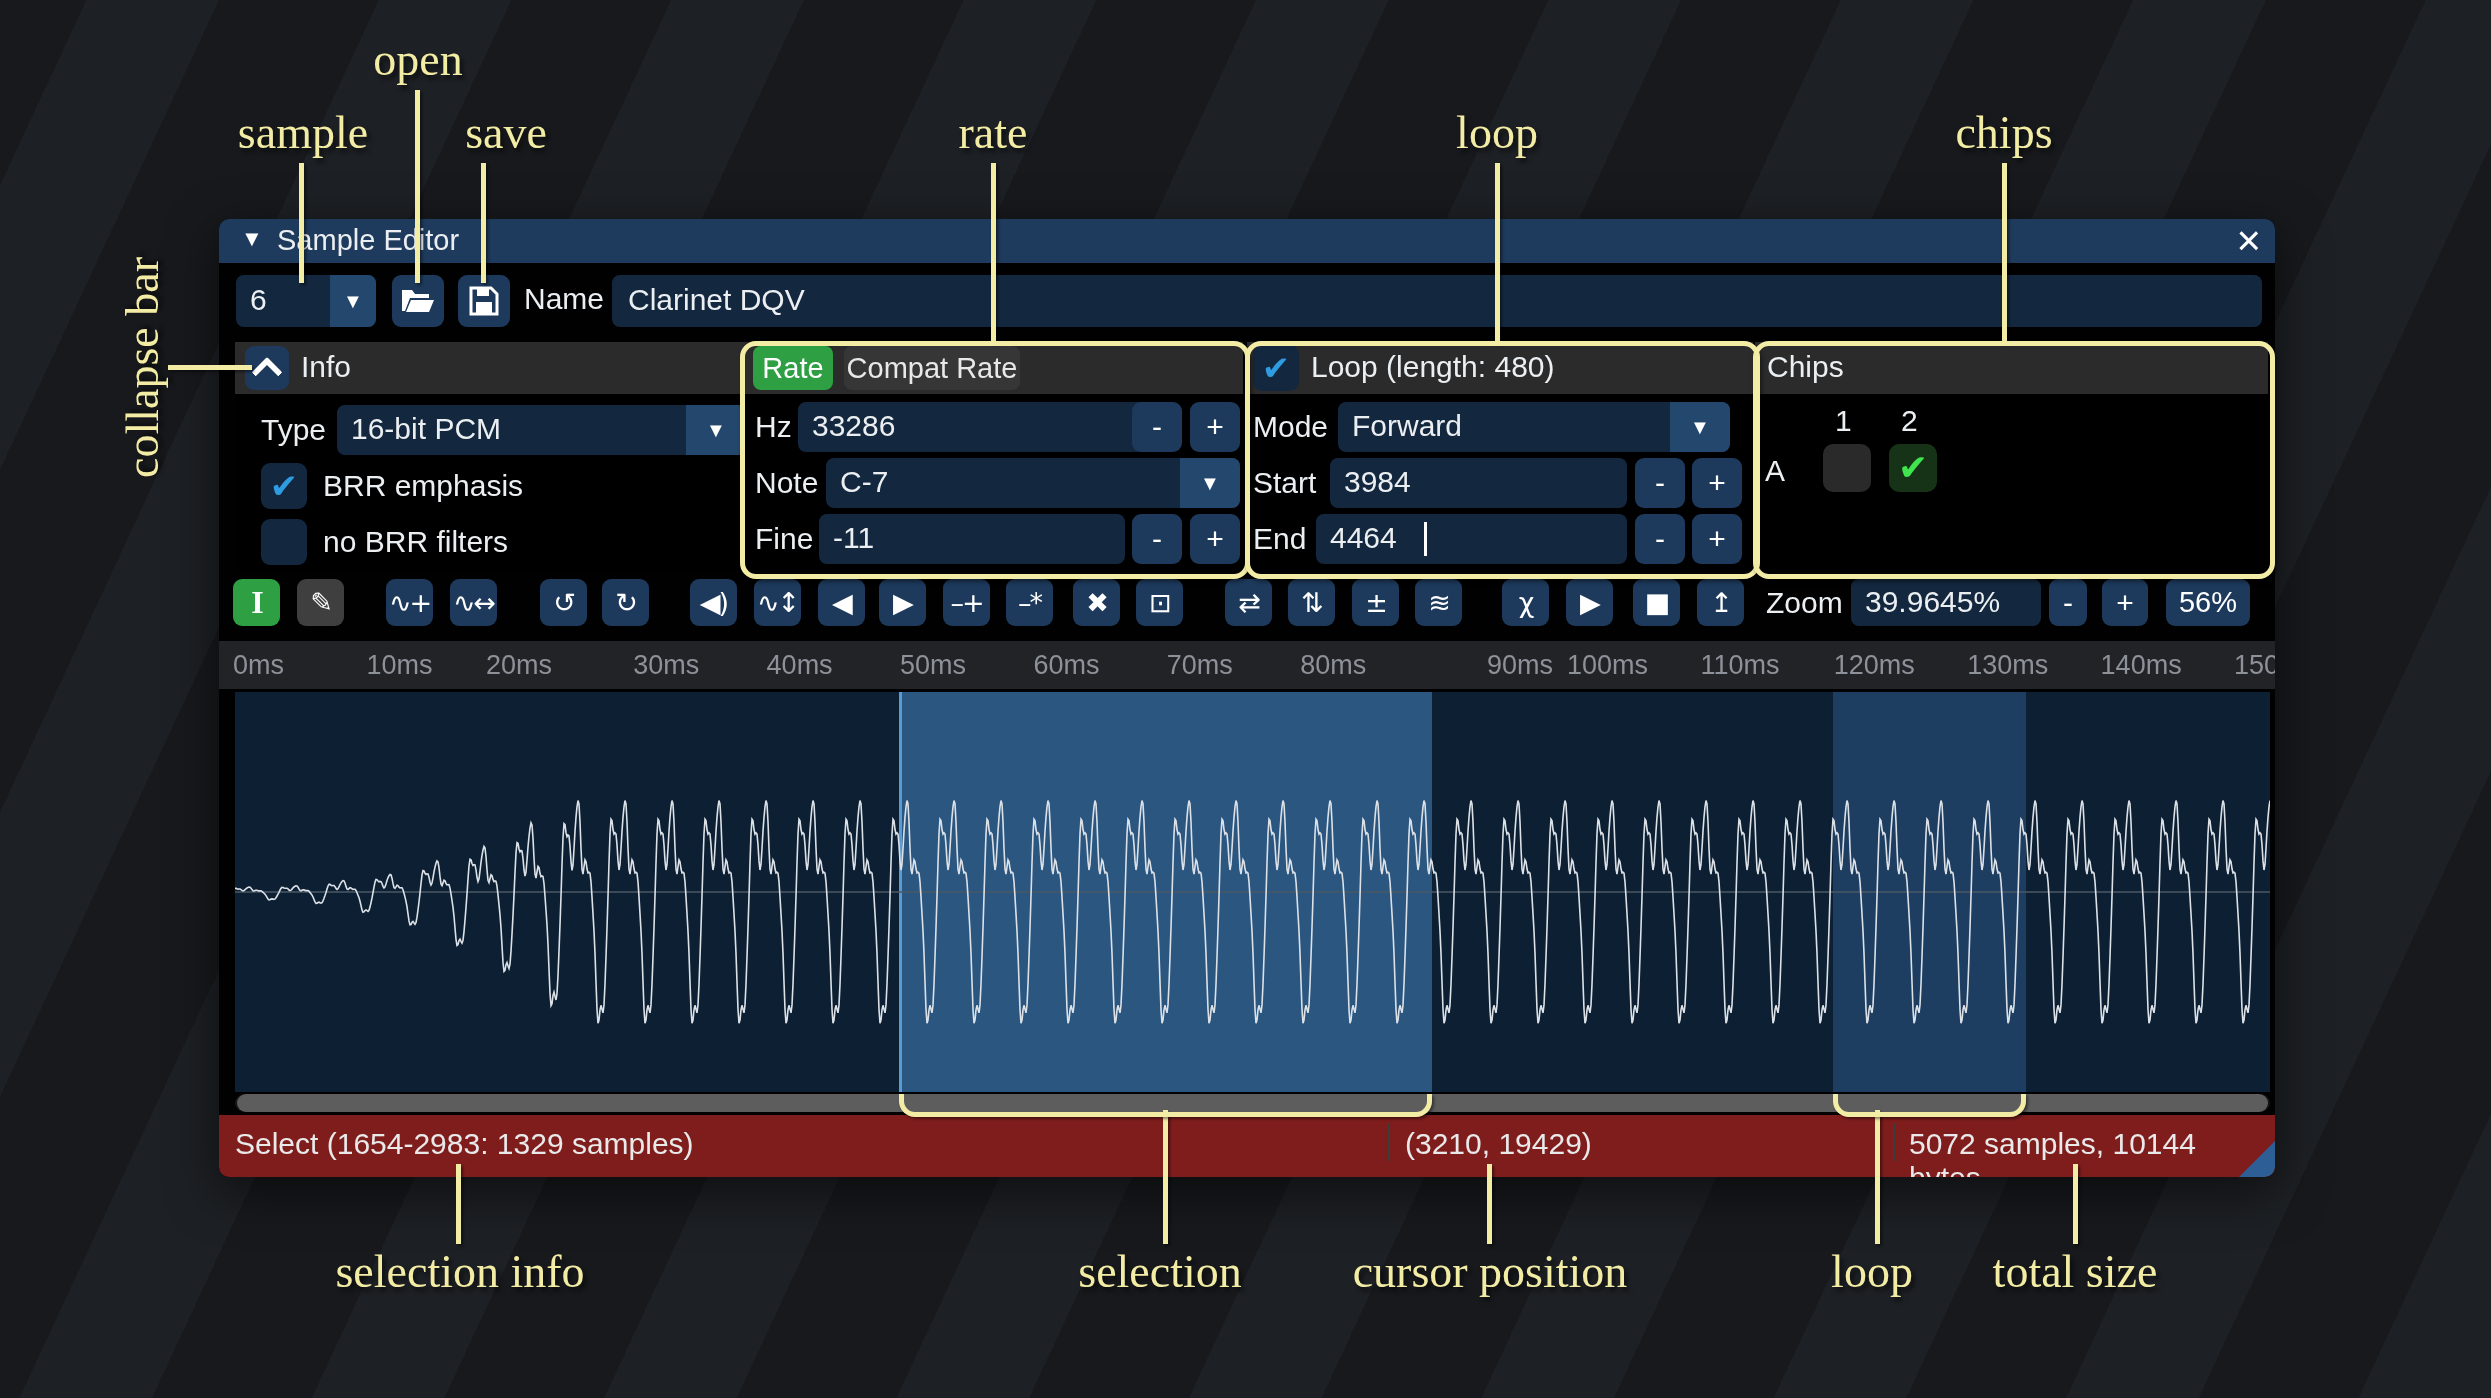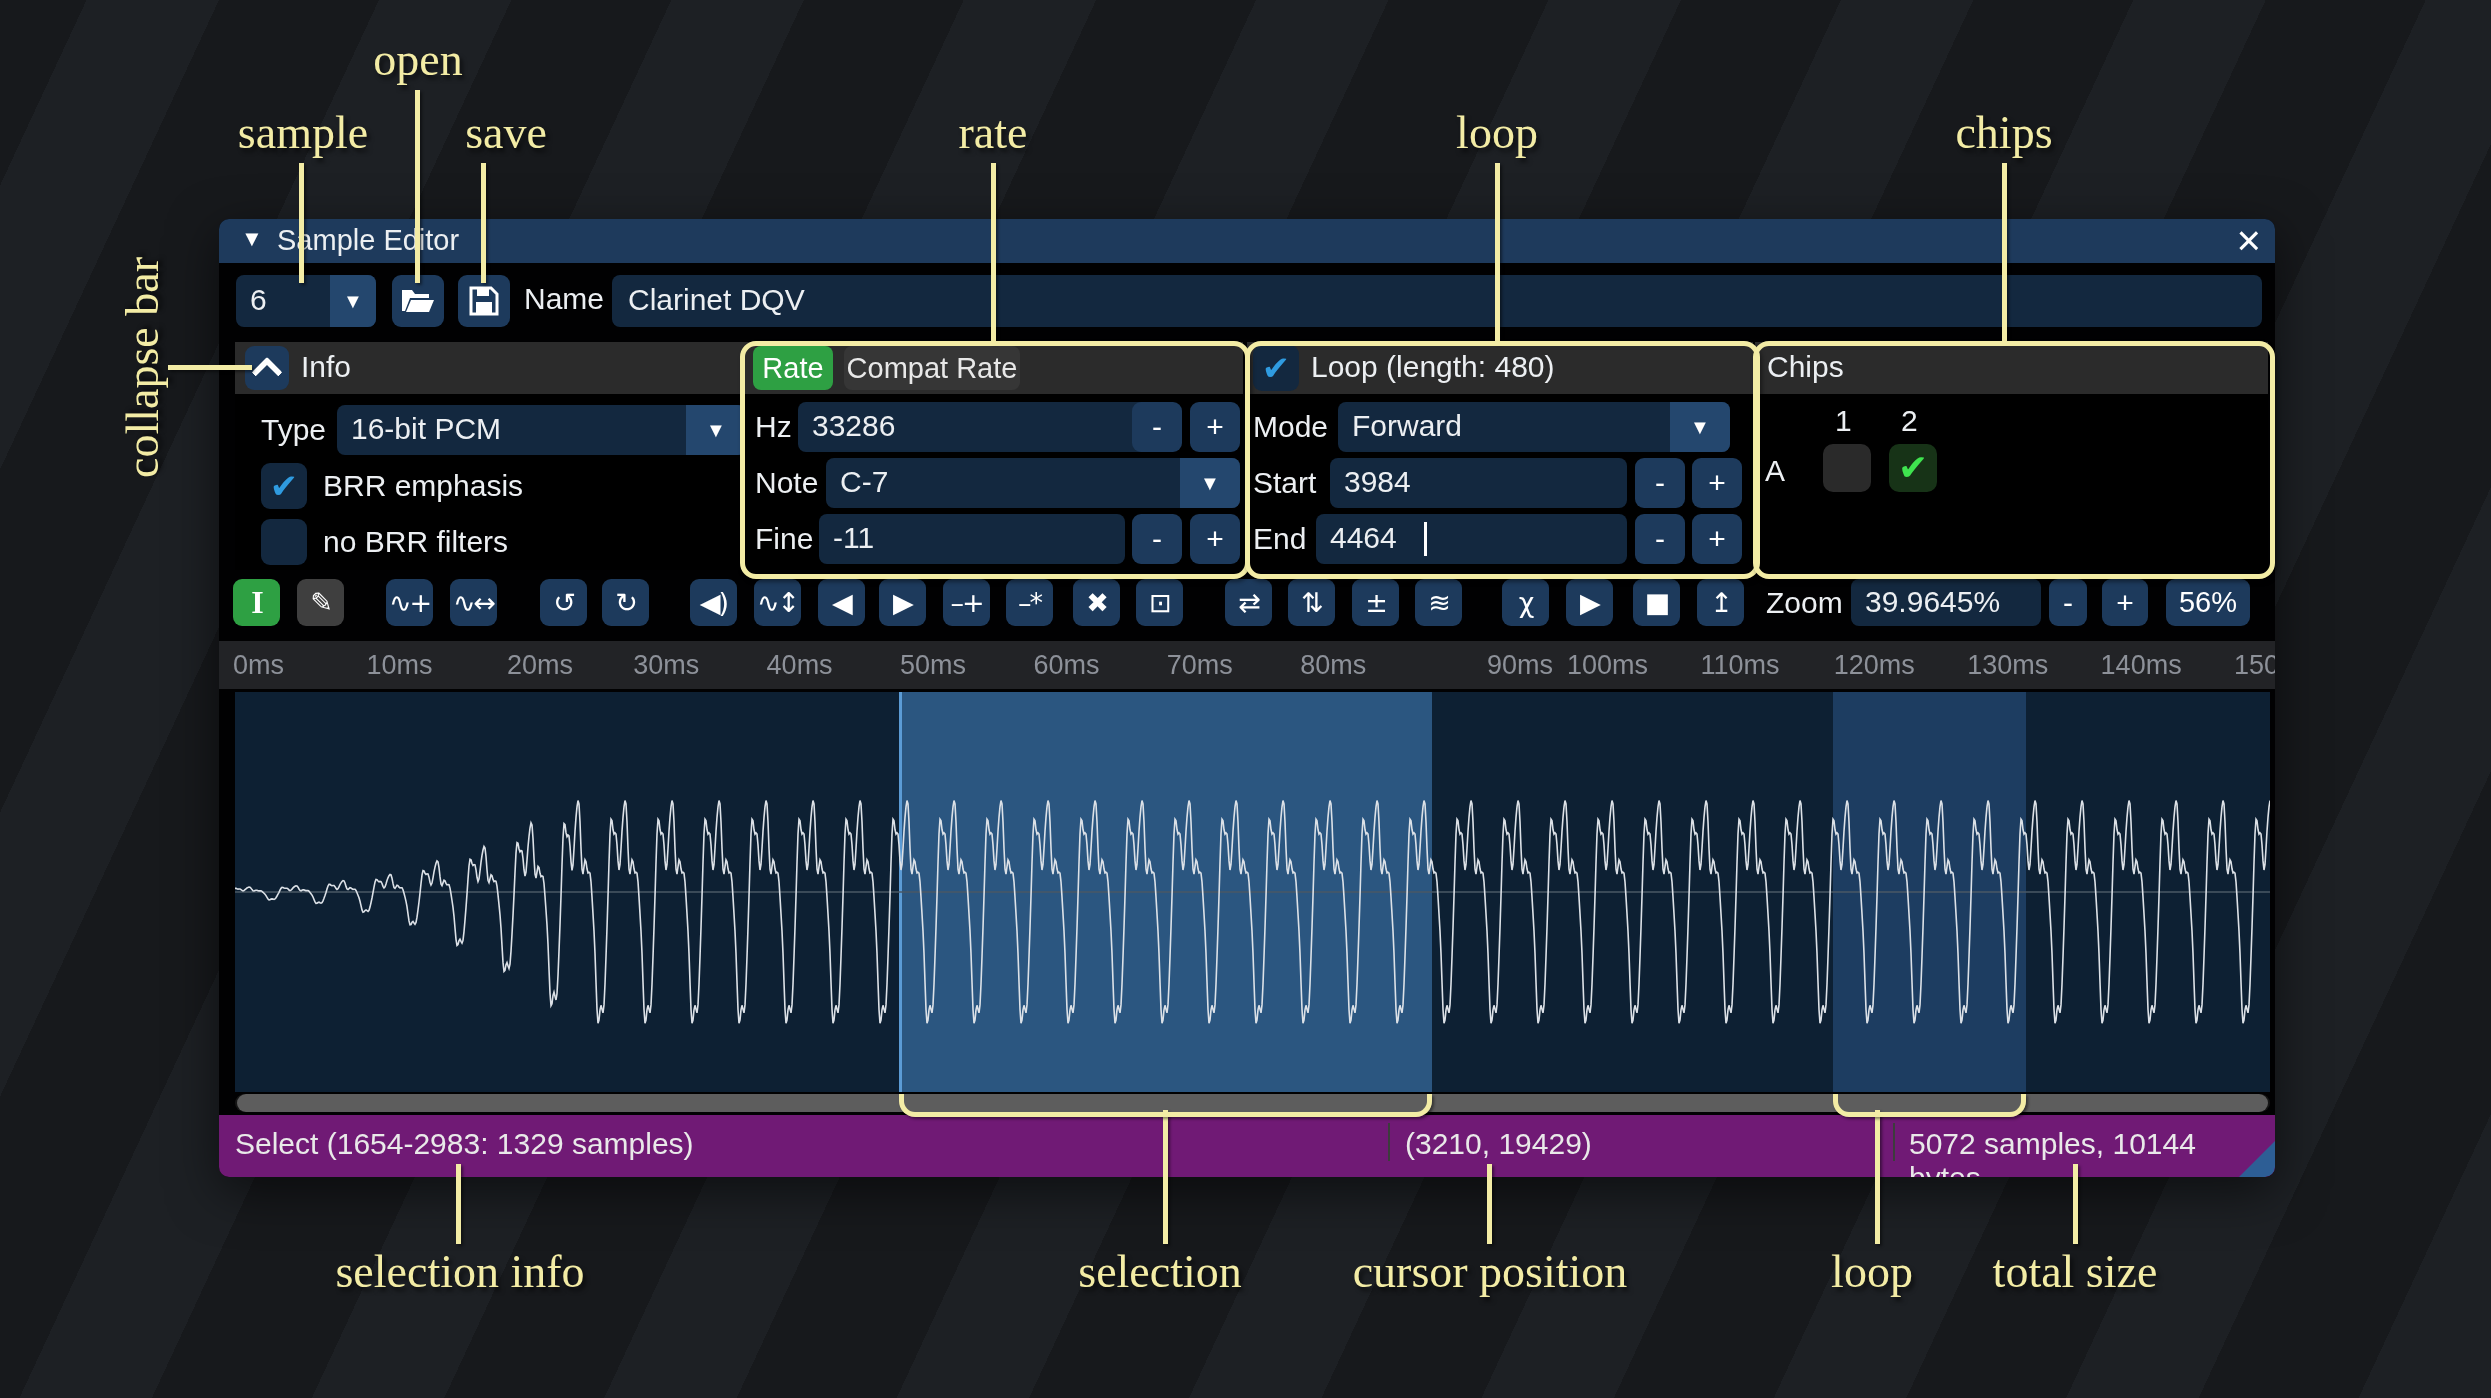--- a/index.html
+++ b/index.html
@@ -63,21 +63,21 @@
   #ruler{position:absolute;left:0px;top:422px;width:2056px;height:48px;background:#222326;overflow:hidden;}
   .tick{position:absolute;top:9px;color:#8d9199;font-size:27px;white-space:nowrap;}
   #wave{position:absolute;left:16px;top:473px;width:2035px;height:400px;background:#0d2033;overflow:hidden;}
   #selregion{position:absolute;top:0;bottom:0;background:#2b5680;}
   #selregion .edge{position:absolute;left:0;top:0;bottom:0;width:3px;background:#5b9bd5;}
   #loopregion{position:absolute;top:0;bottom:0;background:#1d3d61;}
   #wavesvg{position:absolute;left:0;top:0;}
   
   #scrolltrack{position:absolute;left:16px;top:875px;width:2035px;height:18px;background:#151515;border-radius:9px;}
   #scrollthumb{position:absolute;left:2px;top:0px;width:2031px;height:18px;background:#5d5d5d;border-radius:9px;}
-  #statusbar{position:absolute;left:0;right:0;top:896px;bottom:0;background:#701a75;border-radius:0 0 10px 10px;color:#e9e9e9;font-size:30px;overflow:hidden;}
+  #statusbar{position:absolute;left:0;right:0;top:896px;bottom:0;background:#7f1d1d;border-radius:0 0 10px 10px;color:#e9e9e9;font-size:30px;overflow:hidden;}
   #statusbar .sep{position:absolute;top:8px;width:2px;height:38px;background:#3c3c3c;}
   #grip{position:absolute;right:0;bottom:0;width:0;height:0;border-left:36px solid transparent;border-bottom:36px solid #2d5e95;border-radius:0 0 10px 0;}
   
   .ann{position:absolute;color:#f3eca5;font-family:"Liberation Serif","DejaVu Serif",serif;font-size:46px;
     text-align:center;z-index:6;text-shadow:3px 4px 4px rgba(0,0,0,.55);white-space:nowrap;}
   .aline{position:absolute;background:#f3eca5;z-index:5;box-shadow:2px 2px 3px rgba(0,0,0,.45);}
   .outline{position:absolute;border:5px solid #f3eca5;border-radius:16px;z-index:5;pointer-events:none;
     box-shadow:2px 3px 4px rgba(0,0,0,.4);}
   .bracket{position:absolute;height:18px;border-left:5px solid #f3eca5;border-right:5px solid #f3eca5;
     border-bottom:5px solid #f3eca5;border-radius:0 0 16px 16px;z-index:6;box-shadow:2px 2px 3px rgba(0,0,0,.45);}
@@ -278,21 +278,21 @@
     <div id="zoomplus" class="sqbtn">
         <span>+</span>
       </div>
     <div id="zoom100" class="sqbtn">
         <span>56%</span>
       </div>
 
     <div id="ruler">
         <span class="tick" style="left: 14px;">0ms</span>
         <span class="tick" style="left: 147.4px;">10ms</span>
-        <span class="tick" style="left: 288px;">20ms</span>
+        <span class="tick" style="left: 267px;">20ms</span>
         <span class="tick" style="left: 414.2px;">30ms</span>
         <span class="tick" style="left: 547.6px;">40ms</span>
         <span class="tick" style="left: 681px;">50ms</span>
         <span class="tick" style="left: 814.4px;">60ms</span>
         <span class="tick" style="left: 947.8px;">70ms</span>
         <span class="tick" style="left: 1081.2px;">80ms</span>
         <span class="tick" style="left: 1268px; text-align: right;">90ms</span>
         <span class="tick" style="left: 1348px;">100ms</span>
         <span class="tick" style="left: 1481.4px;">110ms</span>
         <span class="tick" style="left: 1614.8px;">120ms</span>

